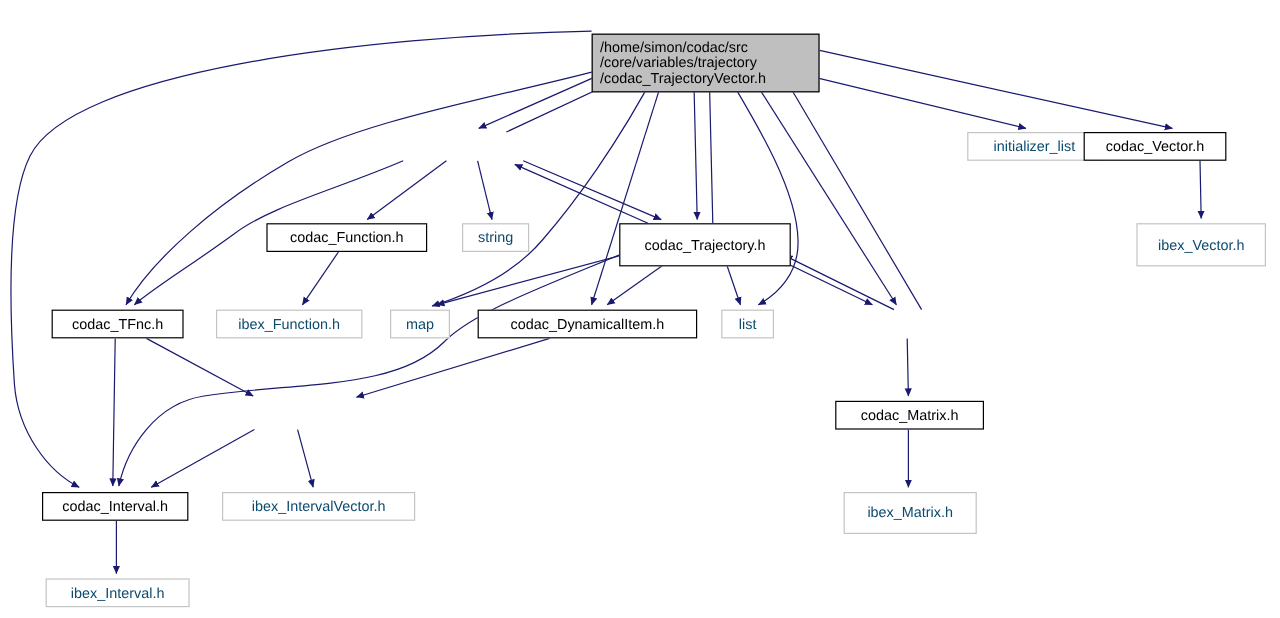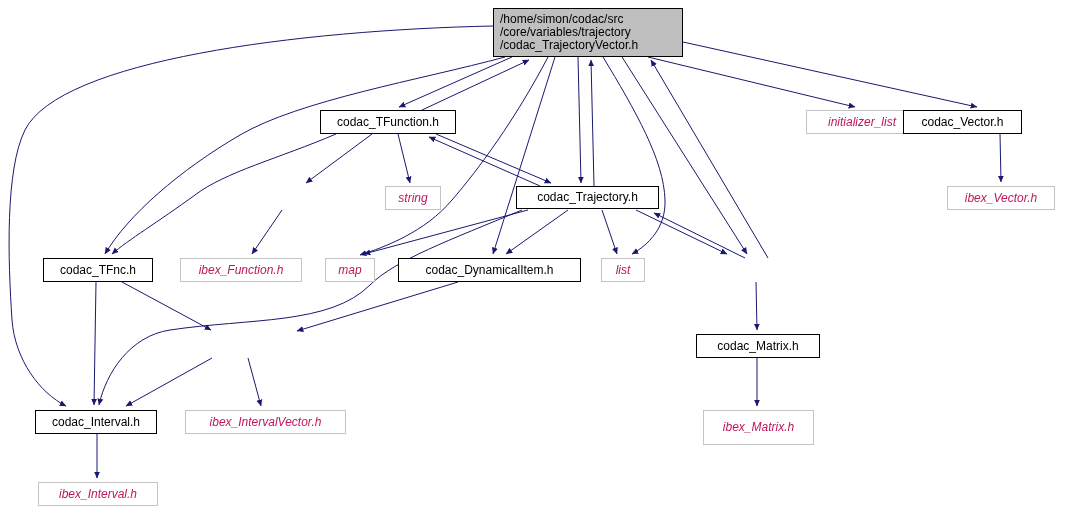--- a/index.html
+++ b/index.html
@@ -23,25 +23,25 @@
     white-space:nowrap;
     padding:0 4px;
     z-index:2;
   }
   .node.current{
     background:#bfbfbf;
     justify-content:flex-start;
     text-align:left;
     white-space:pre-line;
     padding:2px 6px;
+    margin-top:20px;
   }
   .node.pale{
     border-color:#c4c4c4;
-    color:#be185d;
-    font-style:italic;
+    color:#0c4a6e;
   }
   .edge{fill:none;stroke:#191970;stroke-width:1;}
 </style>
 </head>
 <body>
 
 <div id="canvas">
 
   <svg id="edges" viewBox="0 0 1067 515" xmlns="http://www.w3.org/2000/svg">
     <defs>
@@ -82,32 +82,32 @@
     <path class="edge" marker-end="url(#arrow)" d="M 248 358 L 261 406"></path>
     <path class="edge" marker-end="url(#arrow)" d="M 97 434 L 97 478"></path>
     <path class="edge" marker-end="url(#arrow)" d="M 757 358 L 757 406"></path>
     <path class="edge" marker-end="url(#arrow)" d="M 1000 134 L 1001 182"></path>
   </svg>
 
   <div class="node current" style="left:493px;top:8px;width:190px;height:49px">/home/simon/codac/src
 /core/variables/trajectory
 /codac_TrajectoryVector.h</div>
 
-  <div class="node" style="left:320px;top:110px;width:136px;height:24px">codac_TFunction.h</div>
 
   <div class="node pale" style="left:806px;top:110px;width:112px;height:24px">initializer_list</div>
 
   <div class="node" style="left:903px;top:110px;width:119px;height:24px">codac_Vector.h</div>
 
+  <div class="node" style="left:222px;top:186px;width:134px;height:24px">codac_Function.h</div>
 
   <div class="node pale" style="left:385px;top:186px;width:56px;height:24px">string</div>
 
-  <div class="node" style="left:516px;top:186px;width:143px;height:23px">codac_Trajectory.h</div>
+  <div class="node" style="left:516px;top:186px;width:143px;height:36px">codac_Trajectory.h</div>
 
-  <div class="node pale" style="left:947px;top:186px;width:108px;height:24px">ibex_Vector.h</div>
+  <div class="node pale" style="left:947px;top:186px;width:108px;height:36px">ibex_Vector.h</div>
 
   <div class="node" style="left:43px;top:258px;width:110px;height:24px">codac_TFnc.h</div>
 
   <div class="node pale" style="left:180px;top:258px;width:122px;height:24px">ibex_Function.h</div>
 
   <div class="node pale" style="left:325px;top:258px;width:50px;height:24px">map</div>
 
   <div class="node" style="left:398px;top:258px;width:183px;height:24px">codac_DynamicalItem.h</div>
 
   <div class="node pale" style="left:601px;top:258px;width:44px;height:24px">list</div>

